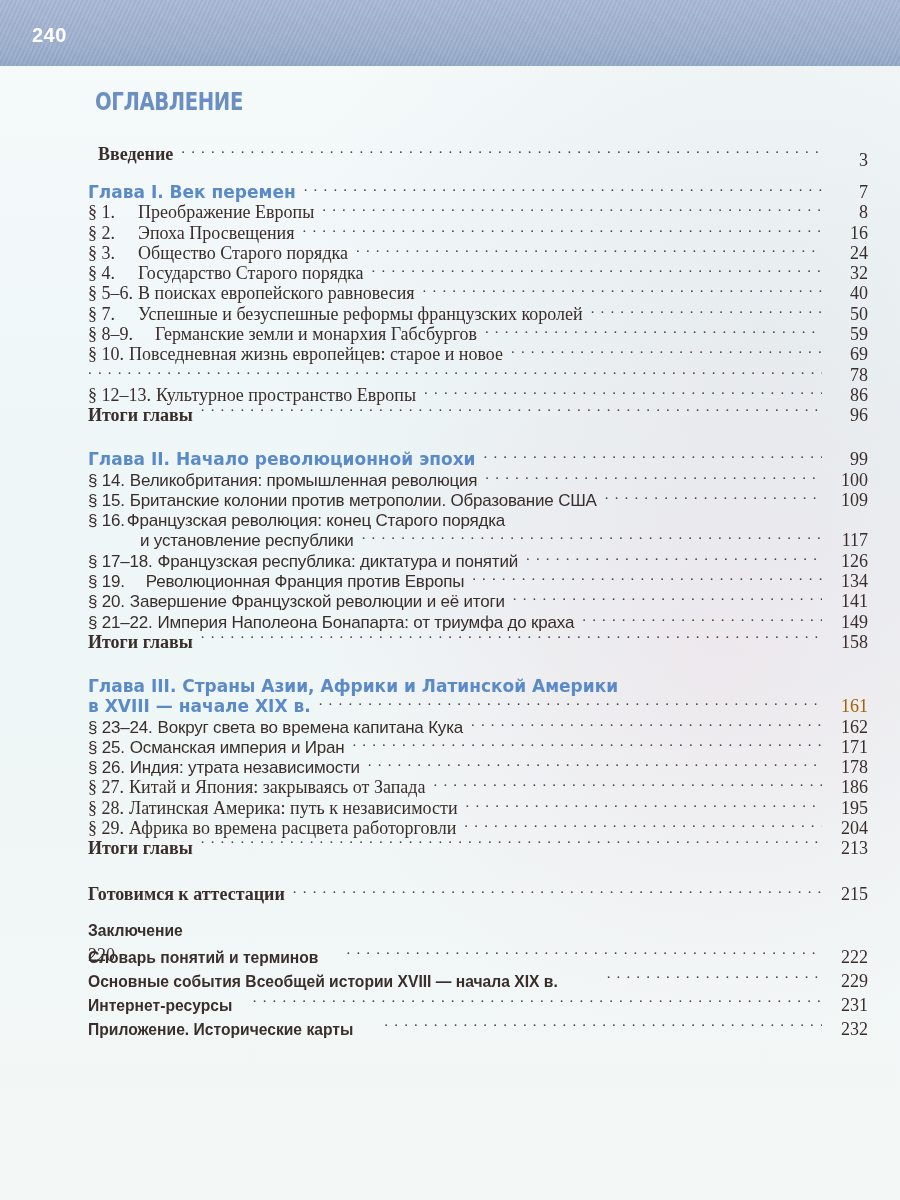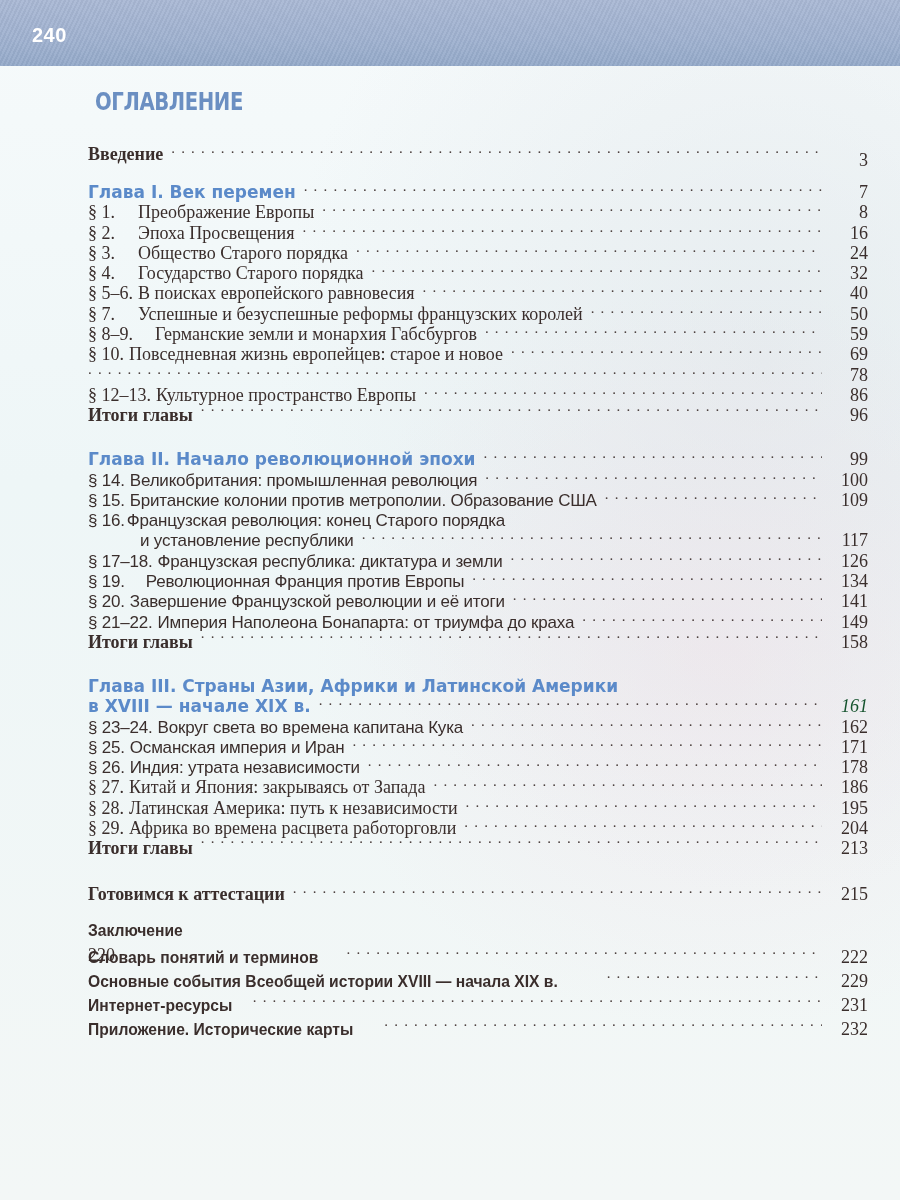--- a/index.html
+++ b/index.html
@@ -127,21 +127,21 @@
 <div class="page-bg"></div>
 
 <div class="top-band">
   <span class="page-number">240</span>
 </div>
 
 <div class="toc-title">ОГЛАВЛЕНИЕ</div>
 
 <div class="toc">
 
-  <div class="row bold" style="height:24px;">
+  <div class="row bold" style="margin-left:10px; height:24px;">
     <span class="label">Введение</span>
     <span class="dots"></span>
     <span class="page" style="position:relative; top:6px;">3</span>
   </div>
 
   <div class="gap-intro"></div>
 
   <div class="row chapter">
     <span class="label">Глава I. Век перемен</span>
     <span class="dots"></span>
@@ -224,21 +224,21 @@
     <span class="label"><span class="num" style="margin-right:2px">§ 16.</span><span>Французская революция: конец Старого порядка</span></span>
     <span class="dots"></span>
     <span class="page"></span>
   </div>
   <div class="row cond">
     <span class="label indent" style="padding-left:52px;">и установление республики</span>
     <span class="dots"></span>
     <span class="page">117</span>
   </div>
   <div class="row cond">
-    <span class="label"><span class="num" style="margin-right:5px">§ 17–18.</span><span>Французская республика: диктатура и земли</span></span>
+    <span class="label"><span class="num" style="margin-right:5px">§ 17–18.</span><span>Французская республика: диктатура и понятий</span></span>
     <span class="dots"></span>
     <span class="page">126</span>
   </div>
   <div class="row cond">
     <span class="label"><span class="num" style="margin-right:21px">§ 19.</span><span>Революционная Франция против Европы</span></span>
     <span class="dots"></span>
     <span class="page">134</span>
   </div>
   <div class="row cond">
     <span class="label"><span class="num" style="margin-right:5px">§ 20.</span><span>Завершение Французской революции и её итоги</span></span>
@@ -259,21 +259,21 @@
   <div class="gap-lg"></div>
 
   <div class="row chapter nodots">
     <span class="label">Глава III. Страны Азии, Африки и Латинской Америки</span>
     <span class="dots"></span>
     <span class="page"></span>
   </div>
   <div class="row chapter">
     <span class="label">в XVIII — начале XIX в.</span>
     <span class="dots"></span>
-    <span class="page" style="color:#14532d;font-family:'Liberation Serif',serif;font-weight:normal;font-style:italic;">161</span>
+    <span class="page" style="color:#a16207;font-family:'Liberation Serif',serif;font-weight:normal;">161</span>
   </div>
   <div class="row cond">
     <span class="label"><span class="num" style="margin-right:5px">§ 23–24.</span><span>Вокруг света во времена капитана Кука</span></span>
     <span class="dots"></span>
     <span class="page">162</span>
   </div>
   <div class="row cond">
     <span class="label"><span class="num" style="margin-right:5px">§ 25.</span><span>Османская империя и Иран</span></span>
     <span class="dots"></span>
     <span class="page">171</span>

